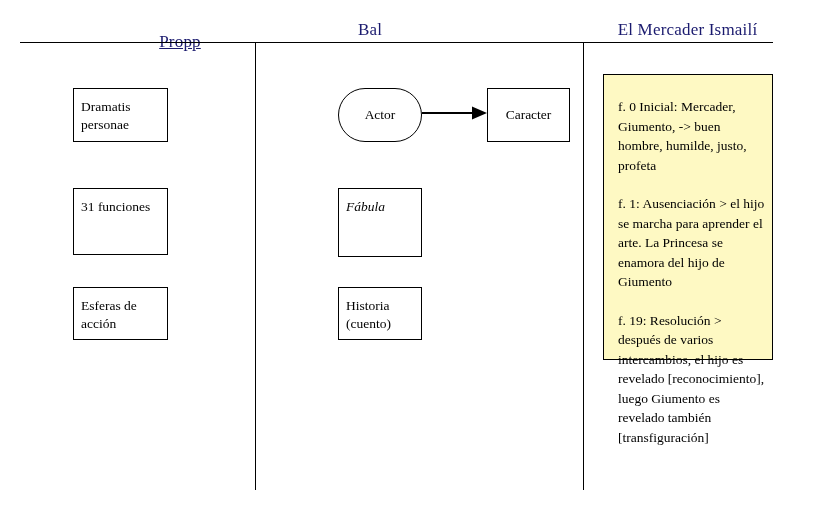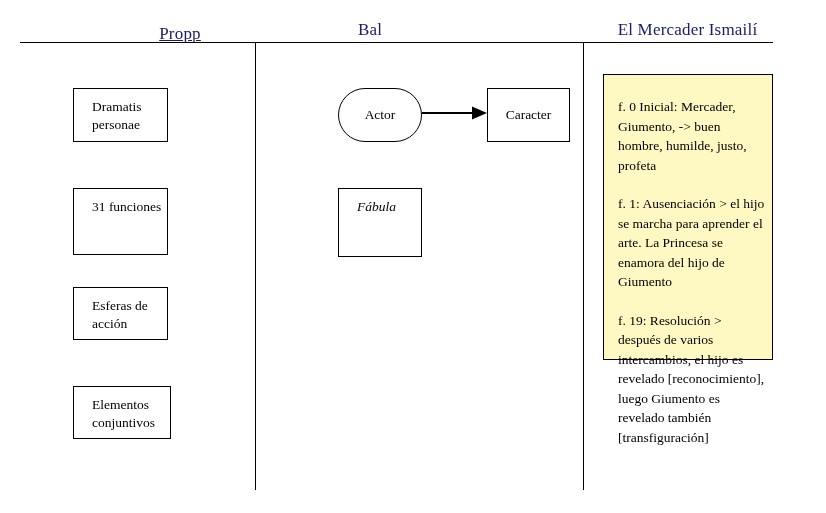--- a/index.html
+++ b/index.html
@@ -22,21 +22,21 @@
   
   .col-header {
     position: absolute;
     text-align: center;
     font-size: 17px;
     line-height: 20px;
     color: #1a1a6e;
     white-space: nowrap;
     letter-spacing: 0.2px;
   }
-  #hdr-propp    { left: 100px; top: 24px; width: 160px; text-decoration: underline; }
+  #hdr-propp    { left: 100px; top: 32px; width: 160px; text-decoration: underline; }
   #hdr-bal      { left: 290px; top: 20px; width: 160px; }
   #hdr-mercader { left: 580px; top: 20px; width: 215px; }
 
   .header-rule {
     position: absolute;
     left: 20px;
     top: 42px;
     width: 753px;
     height: 0;
     border-top: 1.6px solid #000000;
@@ -54,21 +54,21 @@
   #divider-2 { left: 583px; }
 
   
   .node-box {
     position: absolute;
     box-sizing: border-box;
     border: 1.2px solid #000000;
     background: #ffffff;
     font-size: 13.5px;
     line-height: 18px;
-    padding: 9px 0 0 18px;
+    padding: 9px 0 0 7px;
     color: #000000;
   }
 
   
   #box-dramatis   { left: 73px;  top: 88px;  width: 95px; height: 54px; }
   #box-funciones  { left: 73px;  top: 188px; width: 95px; height: 67px; }
   #box-esferas    { left: 73px;  top: 287px; width: 95px; height: 53px; }
   #box-elementos  { left: 73px;  top: 386px; width: 98px; height: 53px; }
 
   
@@ -124,31 +124,31 @@
   <div class="col-header" id="hdr-mercader">El Mercader Ismailí</div>
 
   <div class="header-rule"></div>
 
   <div class="divider" id="divider-1"></div>
   <div class="divider" id="divider-2"></div>
 
   <div class="node-box" id="box-dramatis">Dramatis personae</div>
   <div class="node-box" id="box-funciones">31 funciones</div>
   <div class="node-box" id="box-esferas">Esferas de acción</div>
-  <div class="node-box" id="box-elementos">Elementos conjuntivos</div>
 
   <div class="node-box" id="box-actor">Actor</div>
 
   <svg id="arrow-actor-caracter" viewBox="0 0 66 18">
     <line x1="0" y1="9" x2="55" y2="9" stroke="#000000" stroke-width="1.8"></line>
     <polygon points="50,2.5 65,9 50,15.5" fill="#000000"></polygon>
   </svg>
 
   <div class="node-box" id="box-caracter">Caracter</div>
   <div class="node-box" id="box-fabula">Fábula</div>
+  <div class="node-box" id="box-historia">Historia (cuento)</div>
 
   <div id="box-mercader-detail">
     <p>f. 0 Inicial: Mercader, Giumento,  -&gt; buen hombre, humilde, justo, profeta</p>
     <p>f. 1: Ausenciación &gt; el hijo se marcha para aprender el arte. La Princesa se enamora del hijo de  Giumento</p>
     <p>f. 19: Resolución &gt; después de varios intercambios, el hijo es revelado [reconocimiento], luego Giumento es revelado también [transfiguración]</p>
   </div>
 
 </div>
 
 </body></html>

